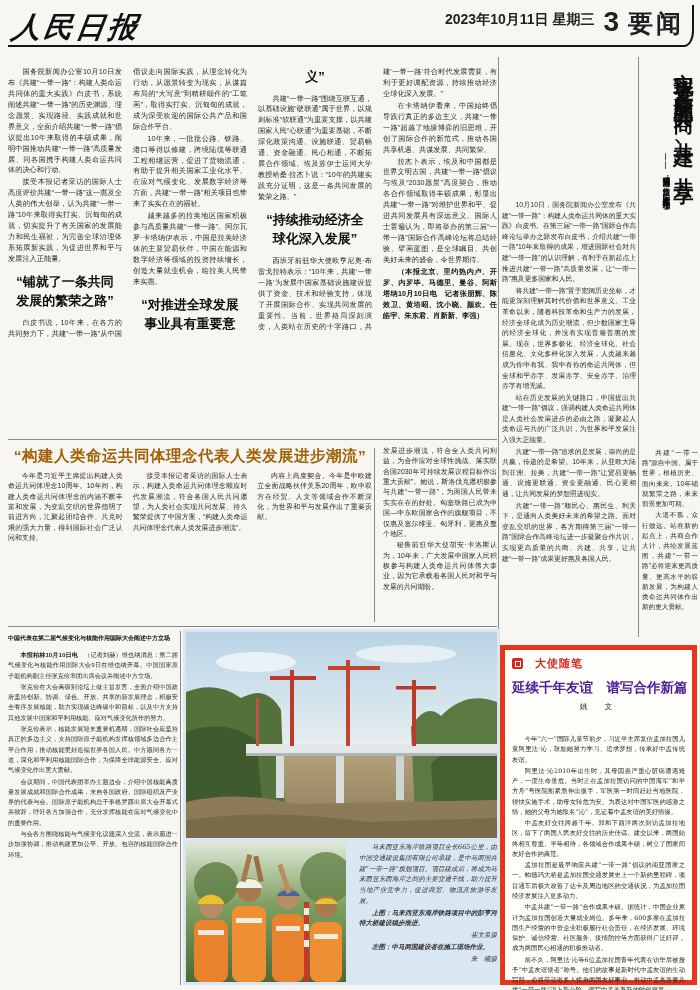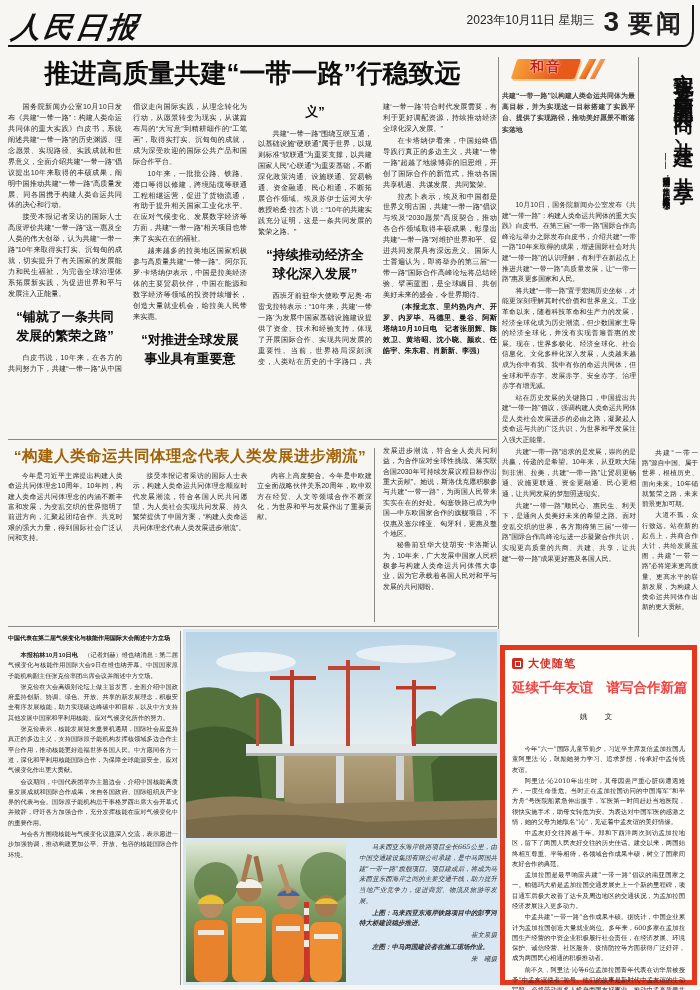--- a/index.html
+++ b/index.html
@@ -13,21 +13,21 @@
   p { margin:0 0 1px 0; text-indent:2em; }
   .jt { text-align:justify; }
 
   
   .paper-logo {
     left:12px; top:8px; font-family:"DejaVu Serif", serif;
     font-style:italic; font-weight:bold; font-size:29px; letter-spacing:3px;
     transform:skewX(-8deg); color:#111;
   }
   .header-right { right:16px; top:8px; display:flex; align-items:flex-end; gap:9px; }
-  .issue-date { font-size:12px; font-weight:normal; padding-bottom:7px; color:#222; }
+  .issue-date { font-size:14px; font-weight:bold; padding-bottom:7px; color:#222; }
   .page-number { font-size:28px; font-weight:900; line-height:1; }
   .section-name { font-size:25px; font-weight:900; letter-spacing:3px; line-height:1.05; }
   .header-rule {
     left:8px; top:5px; width:686px; height:42px;
     border-bottom:2.5px solid #151515; border-right:2.5px solid #151515;
     border-bottom-right-radius:10px 16px;
   }
 
   
   .vline { width:0; border-left:1px solid #8a8a86; }
@@ -125,30 +125,30 @@
     font-family:"DejaVu Serif", serif; font-style:italic;
   }
   .cap-bold { font-weight:bold; }
   .credit { text-align:right; text-indent:0; }
 
   
   .amb {
     left:500px; top:645px; width:197px; height:340px;
     border:5px solid #e6371d; background:#fffdfa; padding:6px 7px 5px;
   }
-  .amb-tag { display:flex; align-items:center; gap:5px; }
+  .amb-tag { display:flex; align-items:center; gap:12px; }
   .amb-tag-icon {
     width:11px; height:11px; background:#d5281e; border-radius:2px;
     display:flex; align-items:center; justify-content:center;
   }
   .amb-tag-icon span { display:block; width:6px; height:6px; border:1.2px solid #fff; }
   .amb-tag-label { color:#d5281e; font-weight:900; font-size:11px; letter-spacing:1px; }
   .amb-headline {
-    margin:8px 0 15px; font-size:13.5px; font-weight:900; text-align:center;
-    white-space:nowrap; color:#ef4444;
+    margin:8px 0 5px; font-size:13.5px; font-weight:900; text-align:center;
+    white-space:nowrap; color:#4c1d95;
   }
   .amb-author {
     text-align:center; font-size:7.5px; letter-spacing:5px; margin-bottom:22px;
     font-family:"DejaVu Serif", serif; color:#222;
   }
   .amb-body { font-size:6.35px; line-height:1.62; color:#262626; font-family:"DejaVu Serif", serif; }
 </style>
 </head>
 <body>
 
@@ -163,47 +163,37 @@
   </div>
 
   <div class="abs vline" style="left:498px; top:57px; height:580px;"></div>
   <div class="abs vline" style="left:638px; top:57px; height:580px;"></div>
   <div class="abs hline" style="left:8px; top:439px; width:489px;"></div>
   <div class="abs hline" style="left:8px; top:626px; width:489px;"></div>
   <div class="abs vline" style="left:180px; top:631px; height:354px;"></div>
   <div class="abs vline" style="left:374px; top:448px; height:174px;"></div>
 
   <section class="abs main-article">
-    <h1 class="main-headline">推进高质量共建“一带一路”行稳致远</h1>
     <div class="main-cols jt">
       <p>国务院新闻办公室10月10日发布《共建“一带一路”：构建人类命运共同体的重大实践》白皮书，系统阐述共建“一带一路”的历史渊源、理念愿景、实现路径、实践成就和世界意义，全面介绍共建“一带一路”倡议提出10年来取得的丰硕成果，阐明中国推动共建“一带一路”高质量发展、同各国携手构建人类命运共同体的决心和行动。</p>
       <p>接受本报记者采访的国际人士高度评价共建“一带一路”这一惠及全人类的伟大创举，认为共建“一带一路”10年来取得实打实、沉甸甸的成就，切实提升了有关国家的发展能力和民生福祉，为完善全球治理体系拓展新实践，为促进世界和平与发展注入正能量。</p>
       <h3 class="subhead">“铺就了一条共同发展的繁荣之路”</h3>
       <p>白皮书说，10年来，在各方的共同努力下，共建“一带一路”从中国倡议走向国际实践，从理念转化为行动，从愿景转变为现实，从谋篇布局的“大写意”到精耕细作的“工笔画”，取得实打实、沉甸甸的成就，成为深受欢迎的国际公共产品和国际合作平台。</p>
       <p>10年来，一批批公路、铁路、港口等得以修建，跨境陆缆等联通工程相继运营，促进了货物流通，有助于提升相关国家工业化水平。在应对气候变化、发展数字经济等方面，共建“一带一路”相关项目也带来了实实在在的福祉。</p>
       <p>越来越多的拉美地区国家积极参与高质量共建“一带一路”。阿尔瓦罗·卡塔纳伊表示，中国是拉美经济体的主要贸易伙伴，中国在能源和数字经济等领域的投资持续增长，创造大量就业机会，给拉美人民带来实惠。</p>
       <h3 class="subhead">“对推进全球发展事业具有重要意义”</h3>
       <p>共建“一带一路”围绕互联互通，以基础设施“硬联通”属于世界，以规则标准“软联通”为重要支撑，以共建国家人民“心联通”为重要基础，不断深化政策沟通、设施联通、贸易畅通、资金融通、民心相通，不断拓展合作领域。埃及苏伊士运河大学教授哈桑·拉杰卜说：“10年的共建实践充分证明，这是一条共同发展的繁荣之路。”</p>
       <h3 class="subhead">“持续推动经济全球化深入发展”</h3>
       <p>西班牙前驻华大使欧亨尼奥·布雷戈拉特表示：“10年来，共建‘一带一路’为发展中国家基础设施建设提供了资金、技术和经验支持，体现了开展国际合作、实现共同发展的重要性。当前，世界格局深刻演变，人类站在历史的十字路口，共建‘一带一路’符合时代发展需要，有利于更好调配资源，持续推动经济全球化深入发展。”</p>
       <p>在卡塔纳伊看来，中国始终倡导践行真正的多边主义，共建“一带一路”超越了地缘博弈的旧思维，开创了国际合作的新范式，推动各国共享机遇、共谋发展、共同繁荣。</p>
       <p>拉杰卜表示，埃及和中国都是世界文明古国，共建“一带一路”倡议与埃及“2030愿景”高度契合，推动各合作领域取得丰硕成果，彰显出共建“一带一路”对维护世界和平、促进共同发展具有深远意义。国际人士普遍认为，即将举办的第三届“一带一路”国际合作高峰论坛将总结经验、擘画蓝图，是全球瞩目、共创美好未来的盛会，令世界期待。</p>
       <p class="bold-tail">（本报北京、里约热内卢、开罗、内罗毕、马德里、曼谷、阿斯塔纳10月10日电　记者张朋辉、陈效卫、黄培昭、沈小晓、颜欢、任皓宇、朱东君、肖新新、李强）</p>
     </div>
   </section>
 
-  <section class="abs heyin">
-    <div class="heyin-logo">
-      <div class="heyin-ribbon"></div>
-      <div class="heyin-slash1"></div>
-      <div class="heyin-slash2"></div>
-      <div class="heyin-label">和音</div>
-    </div>
-    <div class="heyin-lead jt">共建“一带一路”以构建人类命运共同体为最高目标，并为实现这一目标搭建了实践平台、提供了实现路径，推动美好愿景不断落实落地</div>
-  </section>
   <div class="abs right-col jt">
     <p>10月10日，国务院新闻办公室发布《共建“一带一路”：构建人类命运共同体的重大实践》白皮书。在第三届“一带一路”国际合作高峰论坛举办之际发布白皮书，介绍共建“一带一路”10年来取得的成果，增进国际社会对共建“一带一路”的认识理解，有利于在新起点上推进共建“一带一路”高质量发展，让“一带一路”惠及更多国家和人民。</p>
     <p>将共建“一带一路”置于宏阔历史坐标，才能更深刻理解其时代价值和世界意义。工业革命以来，随着科技革命和生产力的发展，经济全球化成为历史潮流，但少数国家主导的经济全球化，并没有实现普遍普惠的发展。现在，世界多极化、经济全球化、社会信息化、文化多样化深入发展，人类越来越成为你中有我、我中有你的命运共同体，但全球和平赤字、发展赤字、安全赤字、治理赤字有增无减。</p>
     <p>站在历史发展的关键路口，中国提出共建“一带一路”倡议，强调构建人类命运共同体是人类社会发展进步的必由之路，凝聚起人类命运与共的广泛共识，为世界和平发展注入强大正能量。</p>
     <p>共建“一带一路”追求的是发展，崇尚的是共赢，传递的是希望。10年来，从亚欧大陆到非洲、拉美，共建“一带一路”让贸易更畅通、设施更联通、资金更融通、民心更相通，让共同发展的梦想照进现实。</p>
     <p>共建“一带一路”顺民心、惠民生、利天下，是通向人类美好未来的希望之路。面对变乱交织的世界，各方期待第三届“一带一路”国际合作高峰论坛进一步凝聚合作共识，实现更高质量的共商、共建、共享，让共建“一带一路”成果更好惠及各国人民。</p>
   </div>
 
   <div class="abs vertical-head">
     <span class="vh-title">实现更高质量的共商、共建、共享</span>

